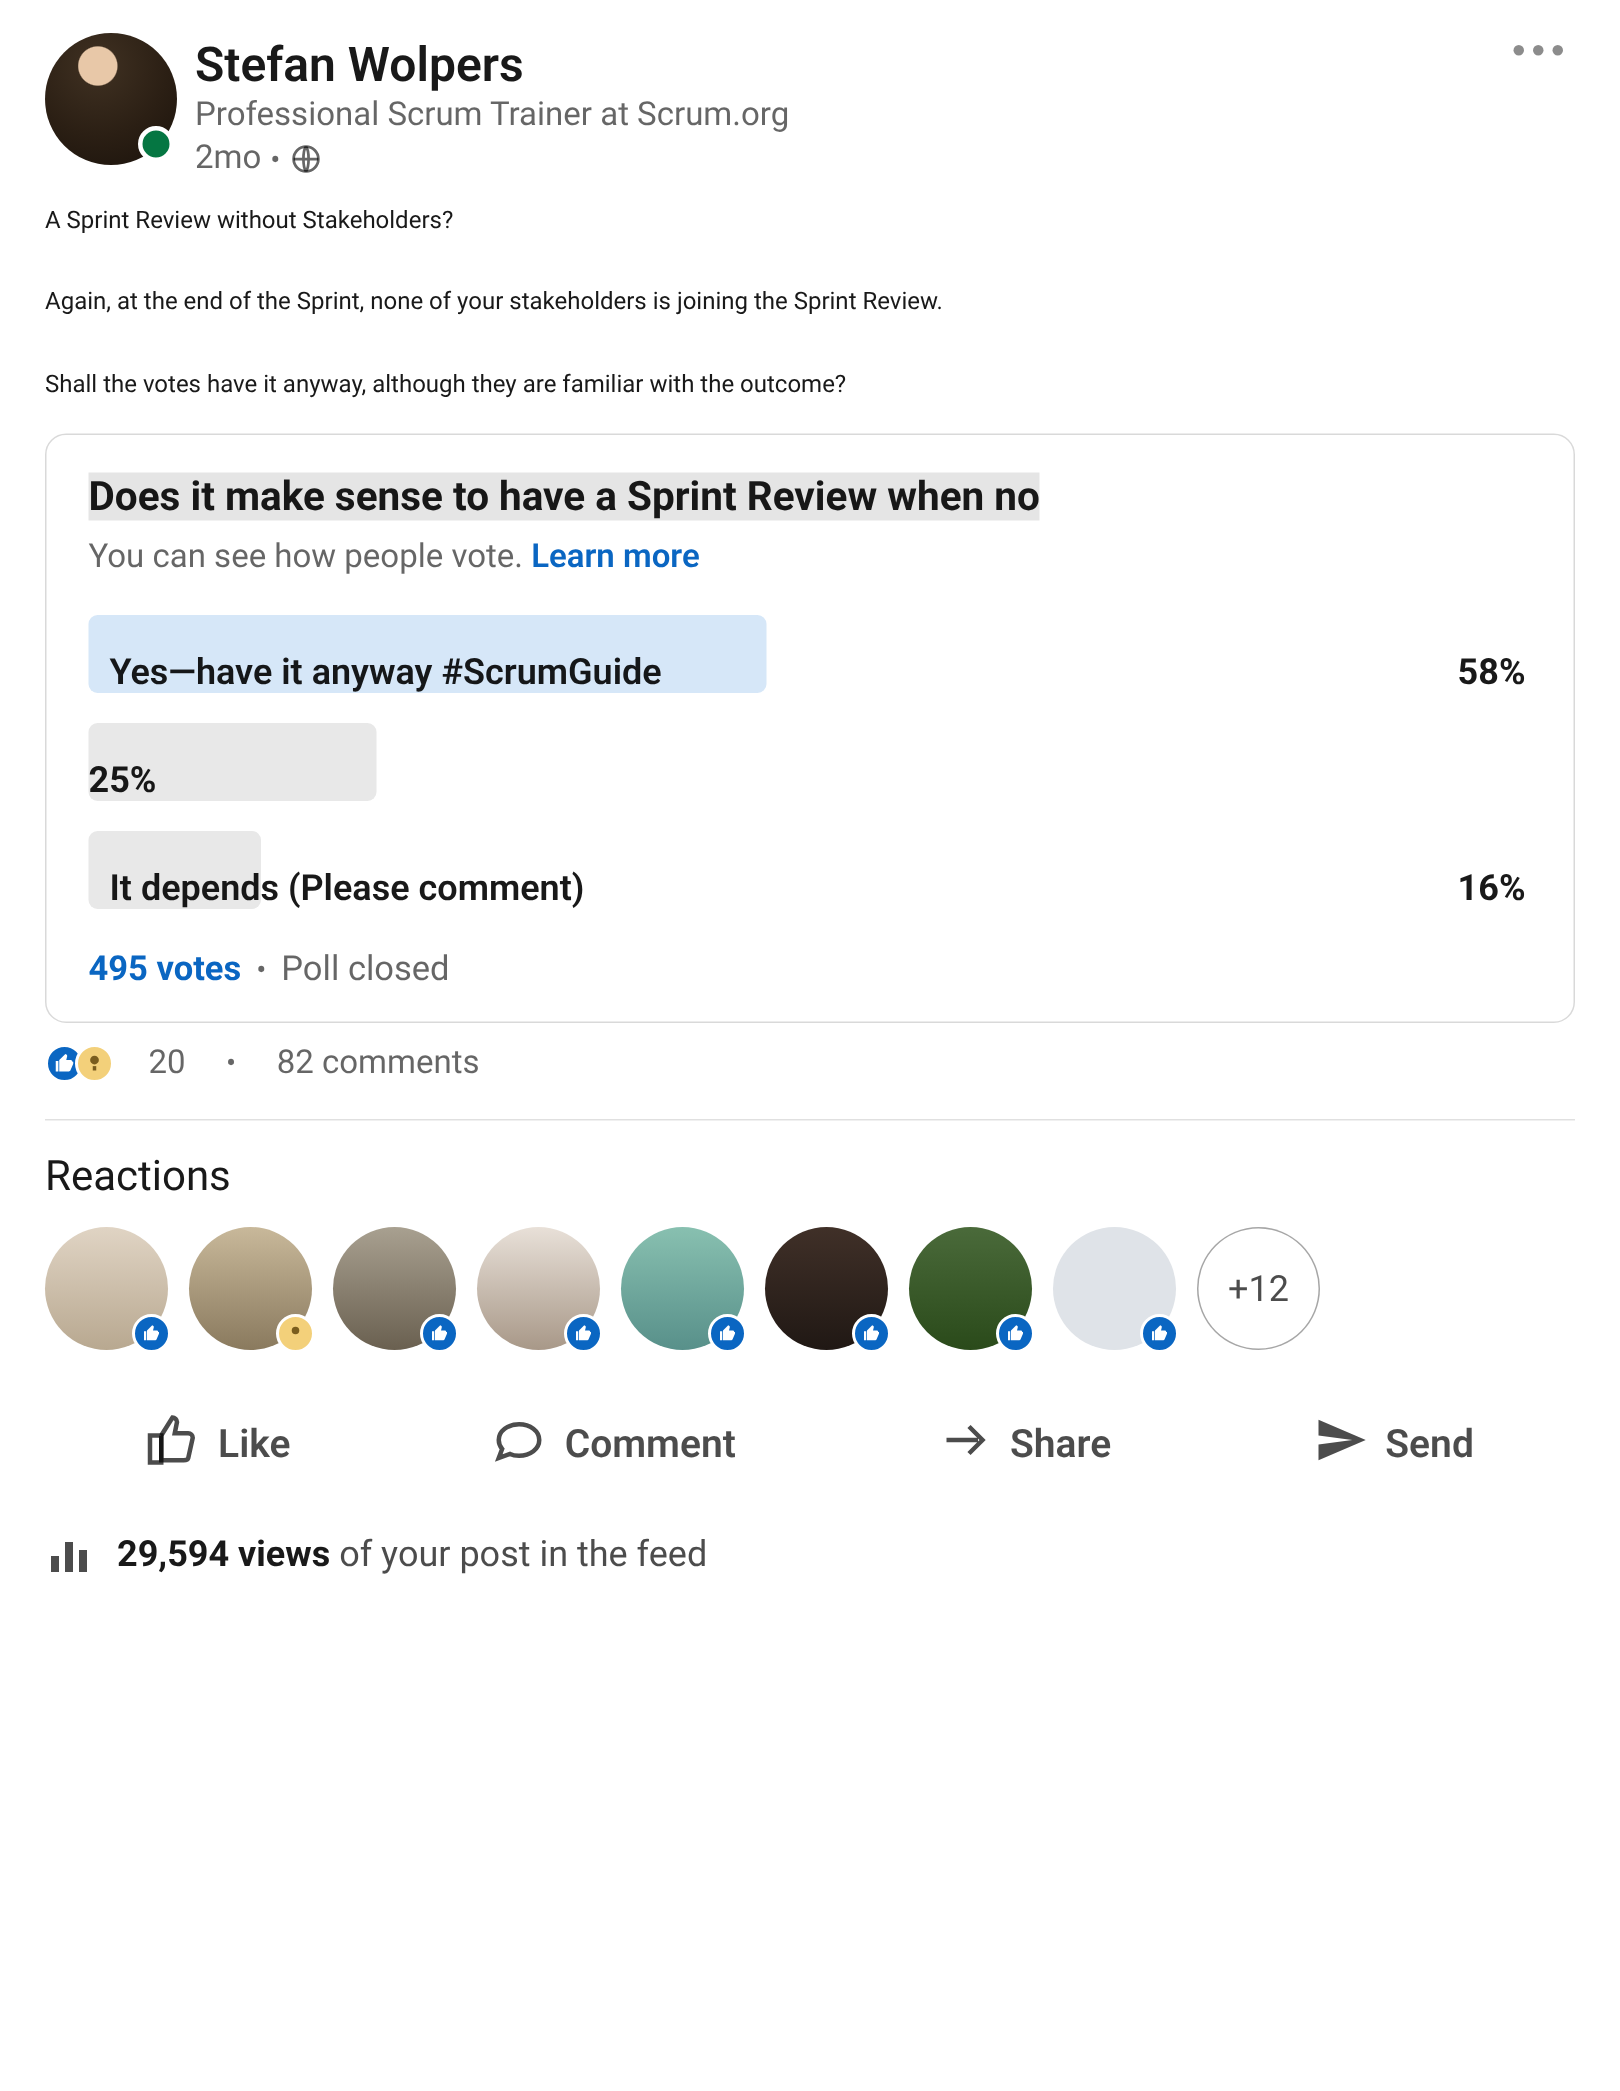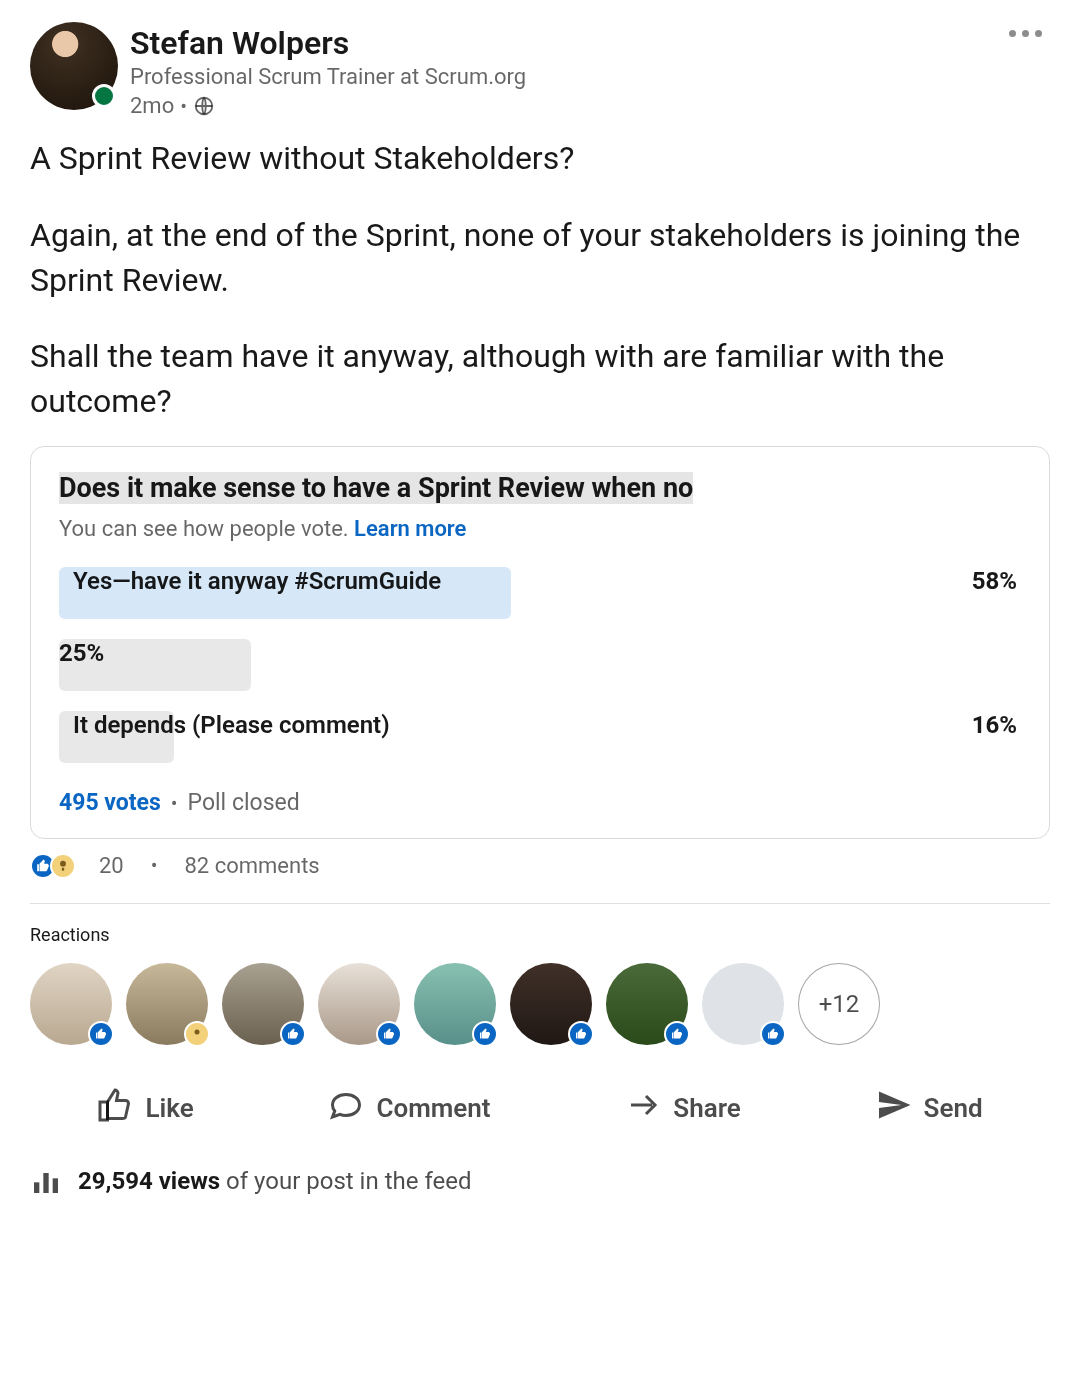--- a/index.html
+++ b/index.html
@@ -24,52 +24,52 @@
   background: #057642; border: 3px solid #fff;
 }
 .name-block { flex: 1; padding-top: 2px; }
 .name { font-size: 32px; font-weight: 600; color: rgba(0,0,0,0.9); }
 .headline { font-size: 22px; color: rgba(0,0,0,0.6); margin-top: 2px; }
 .meta { font-size: 22px; color: rgba(0,0,0,0.6); margin-top: 4px; display: flex; align-items: center; gap: 6px; }
 .meta .dot { font-size: 20px; }
 .globe-icon { width: 22px; height: 22px; display:inline-flex; }
 .kebab { position: absolute; top: 0; right: 0; display: flex; gap: 6px; padding: 8px; cursor: pointer; }
 .kebab span { width: 7px; height: 7px; border-radius: 50%; background: rgba(0,0,0,0.45); }
-.post-body { margin-top: 18px; font-size: 32px; line-height: 1.4; color: rgba(0,0,0,0.9); }
+.post-body { margin-top: 18px; font-size: 16px; line-height: 1.4; color: rgba(0,0,0,0.9); }
 .post-body p { margin-bottom: 32px; }
 .post-body p:last-child { margin-bottom: 0; }
 .poll-card {
   margin-top: 22px;
   border: 1px solid rgba(0,0,0,0.15);
   border-radius: 14px;
   padding: 24px 28px 22px 28px;
 }
 .poll-question { font-size: 27px; font-weight: 700; color: rgba(0,0,0,0.9); line-height: 1.3; }
 .poll-question .hl { background: #e5e5e5; }
 .poll-sub { font-size: 22px; color: rgba(0,0,0,0.6); margin-top: 10px; }
 .poll-sub a { color: #0a66c2; font-weight: 600; text-decoration: none; }
 .poll-options { margin-top: 26px; display: flex; flex-direction: column; gap: 20px; }
-.poll-row { position: relative; height: 52px; display: flex; align-items: flex-start; }
+.poll-row { position: relative; height: 52px; display: flex; align-items: flex-end; }
 .poll-bar { position: absolute; left: 0; top: 0; bottom: 0; border-radius: 6px; }
 .poll-bar.blue { background: #d6e7f8; }
 .poll-bar.grey { background: #e8e8e8; }
 .poll-label { position: relative; z-index: 1; padding-left: 14px; font-size: 24px; font-weight: 600; flex: 1; }
 .poll-pct { position: relative; z-index: 1; font-size: 24px; font-weight: 700; padding-right: 4px; }
 .poll-footer { margin-top: 26px; font-size: 23px; color: rgba(0,0,0,0.6); display:flex; align-items:center; gap:10px;}
 .poll-footer .votes { color: #0a66c2; font-weight: 700; }
 .poll-footer .dot { font-size: 20px; }
 .social-row { margin-top: 14px; display: flex; gap: 23px; font-size: 22px; color: rgba(0,0,0,0.6); }
 .react-icons { display:flex; align-items:center; }
 .react-icons .ri { width:26px; height:26px; border-radius:50%; border:2px solid #fff; margin-left:-6px; }
 .react-icons .ri:first-child { margin-left:0; }
 .ri.like-ri { background:#0a66c2; display:flex; align-items:center; justify-content:center;}
 .ri.insight-ri { background:#f3d07a; display:flex; align-items:center; justify-content:center;}
 .social-row .dot { font-size: 20px; margin: 0 4px; }
 .divider { height:1px; background: rgba(0,0,0,0.12); margin: 24px 0 20px 0; }
-.reactions-h { font-size: 18px; color: rgba(0,0,0,0.9); font-weight: 400; }
+.reactions-h { font-size: 28px; color: rgba(0,0,0,0.9); font-weight: 400; }
 .reactors { margin-top: 18px; display: flex; gap: 14px; flex-wrap: wrap; }
 .reactor { position: relative; width: 82px; height: 82px; }
 .reactor .pic { width:82px; height:82px; border-radius:50%; background:#d0d4d8; display:block; }
 .reactor .badge { position:absolute; right:-2px; bottom:-2px; width:26px; height:26px; border-radius:50%; border:2px solid #fff; display:flex; align-items:center; justify-content:center;}
 .badge.like-b { background:#0a66c2; }
 .badge.insight-b { background:#f3d07a; }
 .reactor.more { border:1px solid rgba(0,0,0,0.35); border-radius:50%; display:flex; align-items:center; justify-content:center; font-size:24px; color: rgba(0,0,0,0.7); background:#fff;}
 .actions { margin-top: 34px; display: flex; justify-content: space-around; align-items:center; }
 .action-btn { display:flex; align-items:flex-end; gap:12px; font-size:26px; font-weight:600; color: rgba(0,0,0,0.7); cursor:pointer; padding:8px 14px; }
 .action-btn svg { width:36px; height:36px; }
@@ -104,21 +104,21 @@
     <div class="kebab">
       <span></span>
       <span></span>
       <span></span>
     </div>
   </div>
 
   <div class="post-body">
     <p>A Sprint Review without Stakeholders?</p>
     <p>Again, at the end of the Sprint, none of your stakeholders is joining the Sprint Review.</p>
-    <p>Shall the team have it anyway, although with are familiar with the outcome?</p>
+    <p>Shall the votes have it anyway, although they are familiar with the outcome?</p>
   </div>
 
   <div class="poll-card">
     <div class="poll-question">
       <span class="hl">Does it make sense to have a Sprint Review when no </span><br>
     </div>
     <div class="poll-sub">
       <span>You can see how people vote. </span><a href="#">Learn more</a>
     </div>
     <div class="poll-options">

